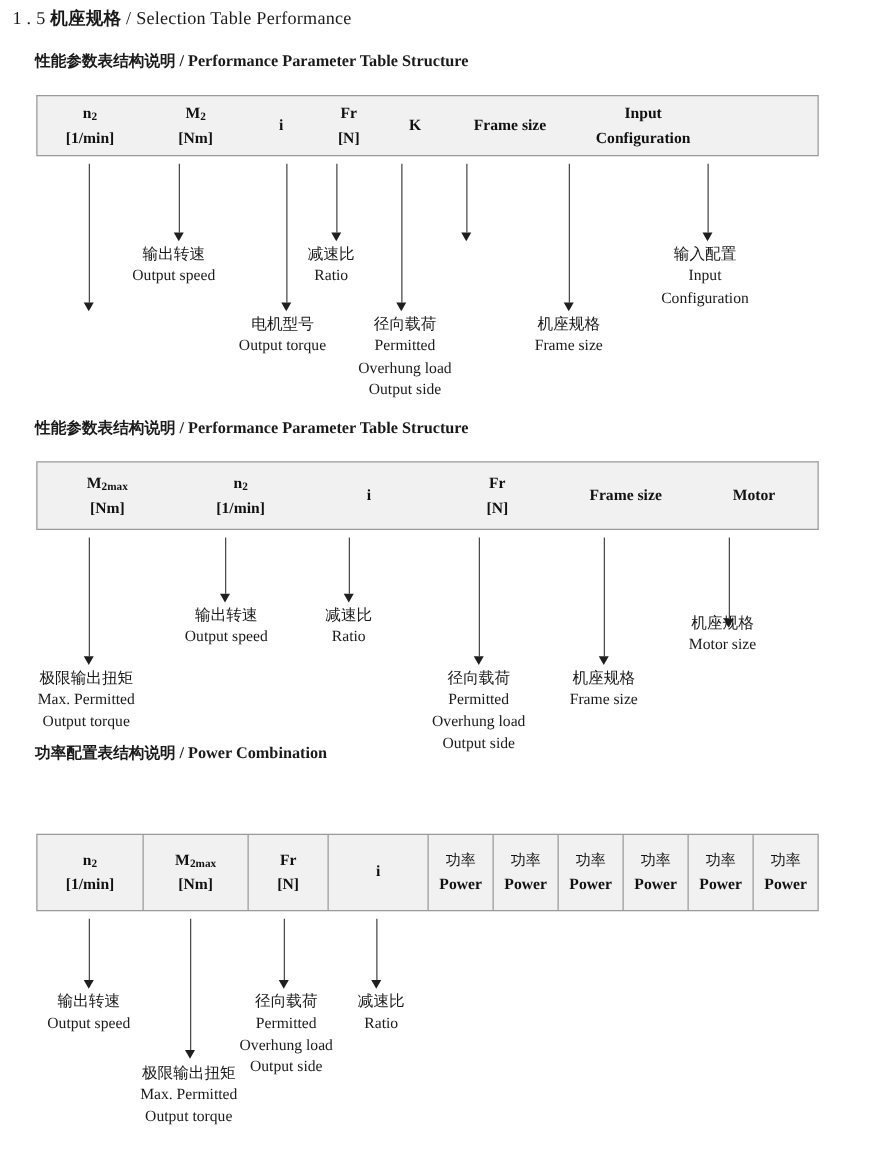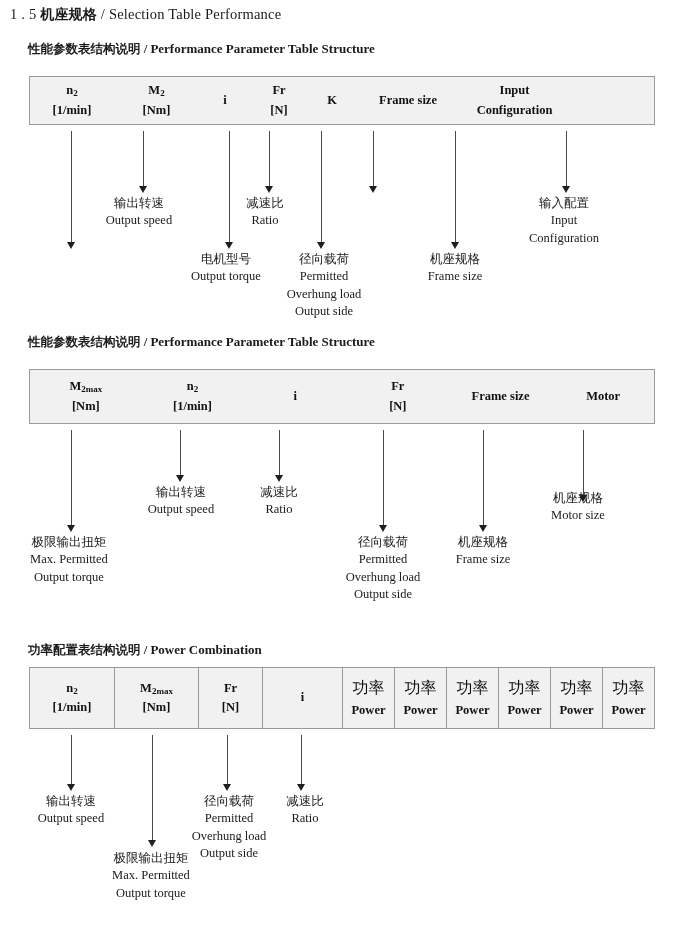--- a/index.html
+++ b/index.html
@@ -87,21 +87,21 @@
     border-left: 1px solid #9a9a9a;
   }
   .cell .sub {
     font-size: 9px;
     vertical-align: -0.18em;
     letter-spacing: 0;
   }
   .cell .cn {
     font-family: Liberation Serif, serif;
     font-weight: normal;
-    font-size: 16px;
+    font-size: 12px;
   }
   .cell .line2 {
     display: block;
   }
 
   
   .arrow {
     position: absolute;
     width: 11px;
     pointer-events: none;
@@ -328,21 +328,21 @@
     <span class="cn">径向载荷</span>
     <span class="en">Permitted</span>
     <span class="en">Overhung load</span>
     <span class="en">Output side</span>
   </div>
   <div class="label" style="left:432px; top:533px; width:102px;">
     <span class="cn">机座规格</span>
     <span class="en">Frame size</span>
   </div>
 
-  <div class="section-head" style="top:642px;">
+  <div class="section-head" style="top:594px;">
     <span class="cn">功率配置表结构说明</span>
     <span class="en">/</span>
     <span class="en">Power Combination</span>
   </div>
 
   <div class="tbl ruled" style="left:29px; top:667px; width:626px; height:62px;">
     <div class="cell" style="width:84px;">
       <span><span>n</span><span class="sub">2</span></span>
       <span class="line2">[1/min]</span>
     </div>

